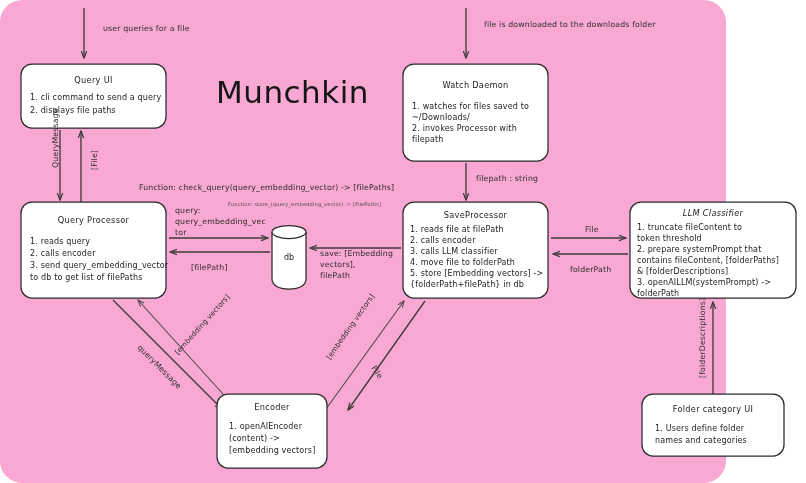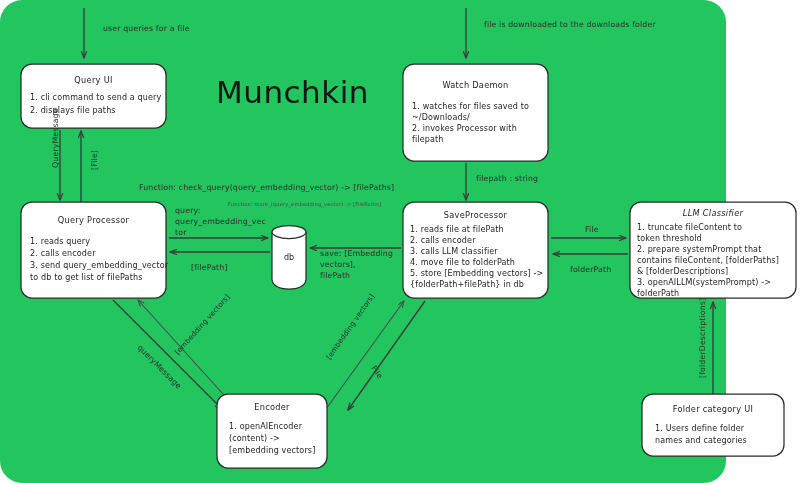--- a/index.html
+++ b/index.html
@@ -12,21 +12,21 @@
     width: 806px;
     height: 483px;
     overflow: hidden;
     font-family: "DejaVu Sans", sans-serif;
     color: #1d1d1d;
   }
   #canvas {
     position: relative;
     width: 726px;
     height: 483px;
-    background: #22c55e;
+    background: #f9a8d4;
     border-radius: 22px;
   }
   svg#diagram {
     position: absolute;
     top: 0;
     left: 0;
     width: 806px;
     height: 483px;
   }
   .node-shape {

